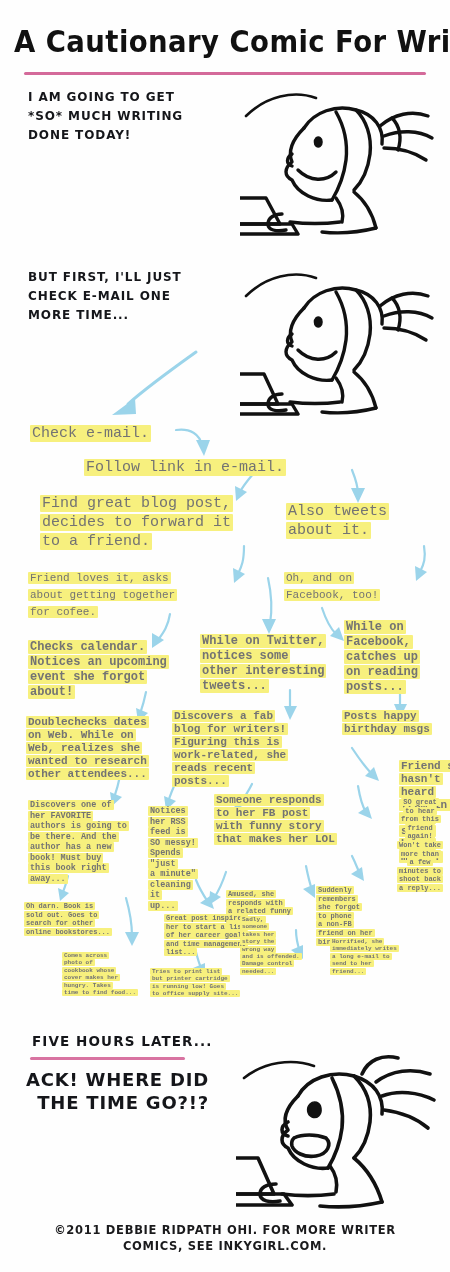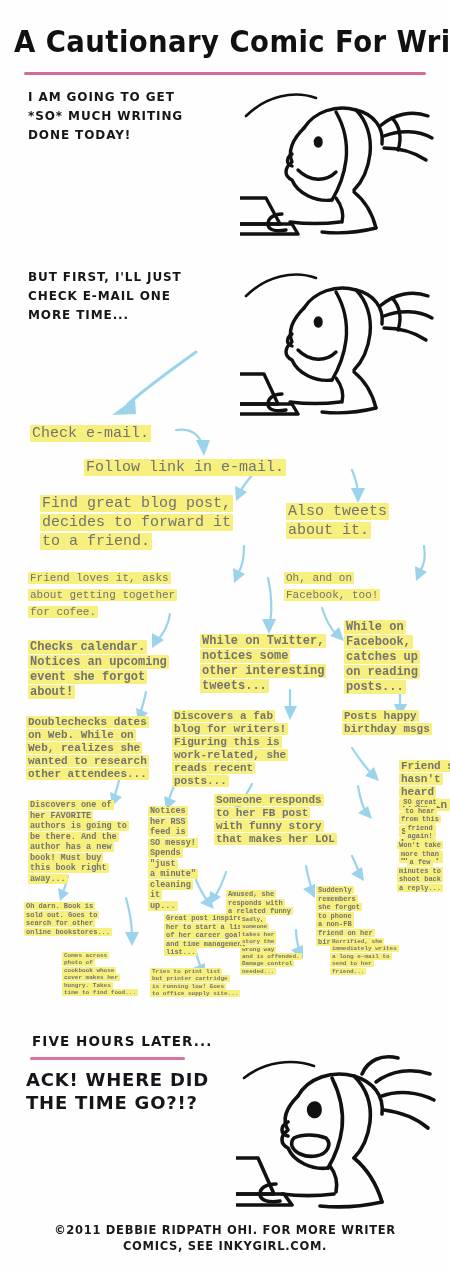--- a/index.html
+++ b/index.html
@@ -46,21 +46,21 @@
     font-weight:700;
     font-size:12px;
     line-height:19px;
     letter-spacing:0.9px;
     color:#15161a;
     white-space:pre-line;
   }
   #cap1{left:28px; top:88px;}
   #cap2{left:28px; top:268px;}
   #cap-five{left:32px; top:1032px; font-size:13.5px; letter-spacing:1.1px;}
-  #cap-ack{left:26px; top:1068px; font-size:18px; line-height:23px; letter-spacing:0.8px;}
+  #cap-ack{left:26px; top:1068px; font-size:18px; line-height:23px; letter-spacing:0.8px;text-align:right;}
   .five-rule{
     position:absolute;
     left:30px; top:1057px;
     width:155px; height:3px;
     background:#d873a1;
     border-radius:2px;
   }
 
   
   .footer{

